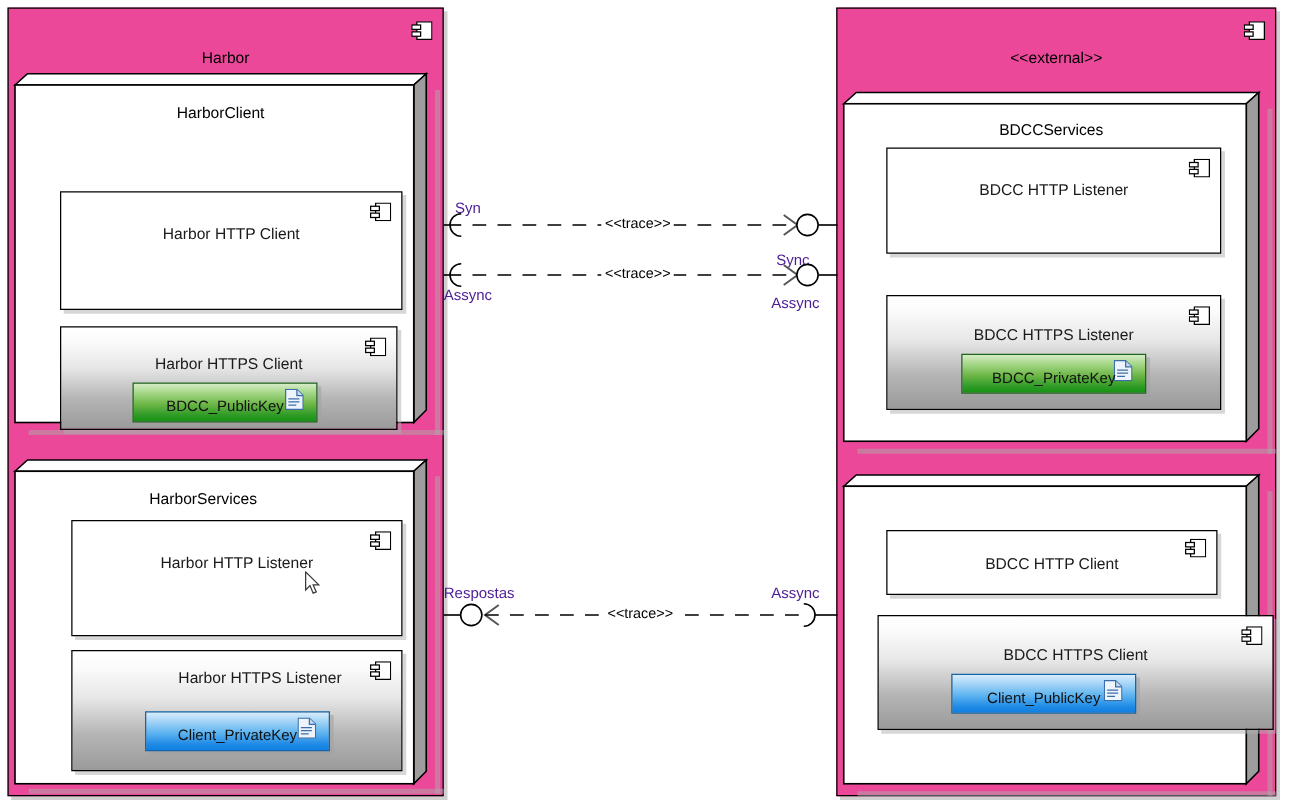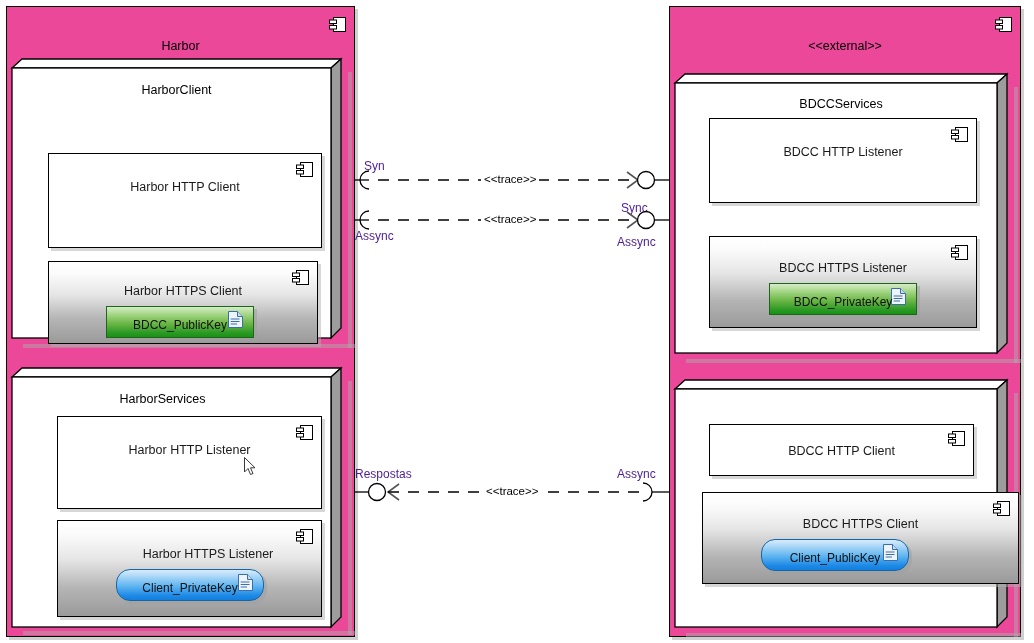--- a/index.html
+++ b/index.html
@@ -90,21 +90,20 @@
     border: 1.2px solid #2a2a2a;
     box-shadow: 3px 3px 0 0 rgba(160,160,160,0.55);
   }
   .artifact.green {
     background: linear-gradient(to bottom, #d6ecc8 0%, #a9d98c 22%, #6cb646 55%, #2d9a26 85%, #169312 100%);
     border-color: #20651c;
   }
   .artifact.blue {
     background: linear-gradient(to bottom, #d8ecfb 0%, #a8d6f7 22%, #5cb3f0 55%, #1f8ae6 85%, #0f7fe0 100%);
     border-color: #1565a8;
-    border-radius: 14px;
   }
   .artifact-label {
     position: absolute;
     left: 0;
     right: 0;
     bottom: 5px;
     text-align: center;
     font-size: 12px;
     color: #111111;
   }
@@ -219,21 +218,21 @@
         <span class="comp-icon" style="right:8px; top:8px;">
           <svg width="17" height="15" viewBox="0 0 17 15">
             <rect x="4.5" y="0.5" width="12" height="14" fill="#fff" stroke="#000" stroke-width="1"></rect>
             <rect x="0.5" y="3" width="7" height="3.5" fill="#fff" stroke="#000" stroke-width="1"></rect>
             <rect x="0.5" y="8.5" width="7" height="3.5" fill="#fff" stroke="#000" stroke-width="1"></rect>
           </svg>
         </span>
       </div>
 
       <div class="comp grad" style="left:46px; top:153px; width:265px; height:97px;">
-        <div class="comp-title" style="top:26px;margin-left:37px;">Harbor HTTPS Listener</div>
+        <div class="comp-title" style="top:14px;margin-left:37px;">Harbor HTTPS Listener</div>
         <span class="comp-icon" style="right:8px; top:8px;">
           <svg width="17" height="15" viewBox="0 0 17 15">
             <rect x="4.5" y="0.5" width="12" height="14" fill="#fff" stroke="#000" stroke-width="1"></rect>
             <rect x="0.5" y="3" width="7" height="3.5" fill="#fff" stroke="#000" stroke-width="1"></rect>
             <rect x="0.5" y="8.5" width="7" height="3.5" fill="#fff" stroke="#000" stroke-width="1"></rect>
           </svg>
         </span>
         <div class="artifact blue" style="left:58px; top:48px; width:148px; height:32px;">
           <span class="artifact-icon">
             <svg width="15" height="17" viewBox="0 0 15 17">

